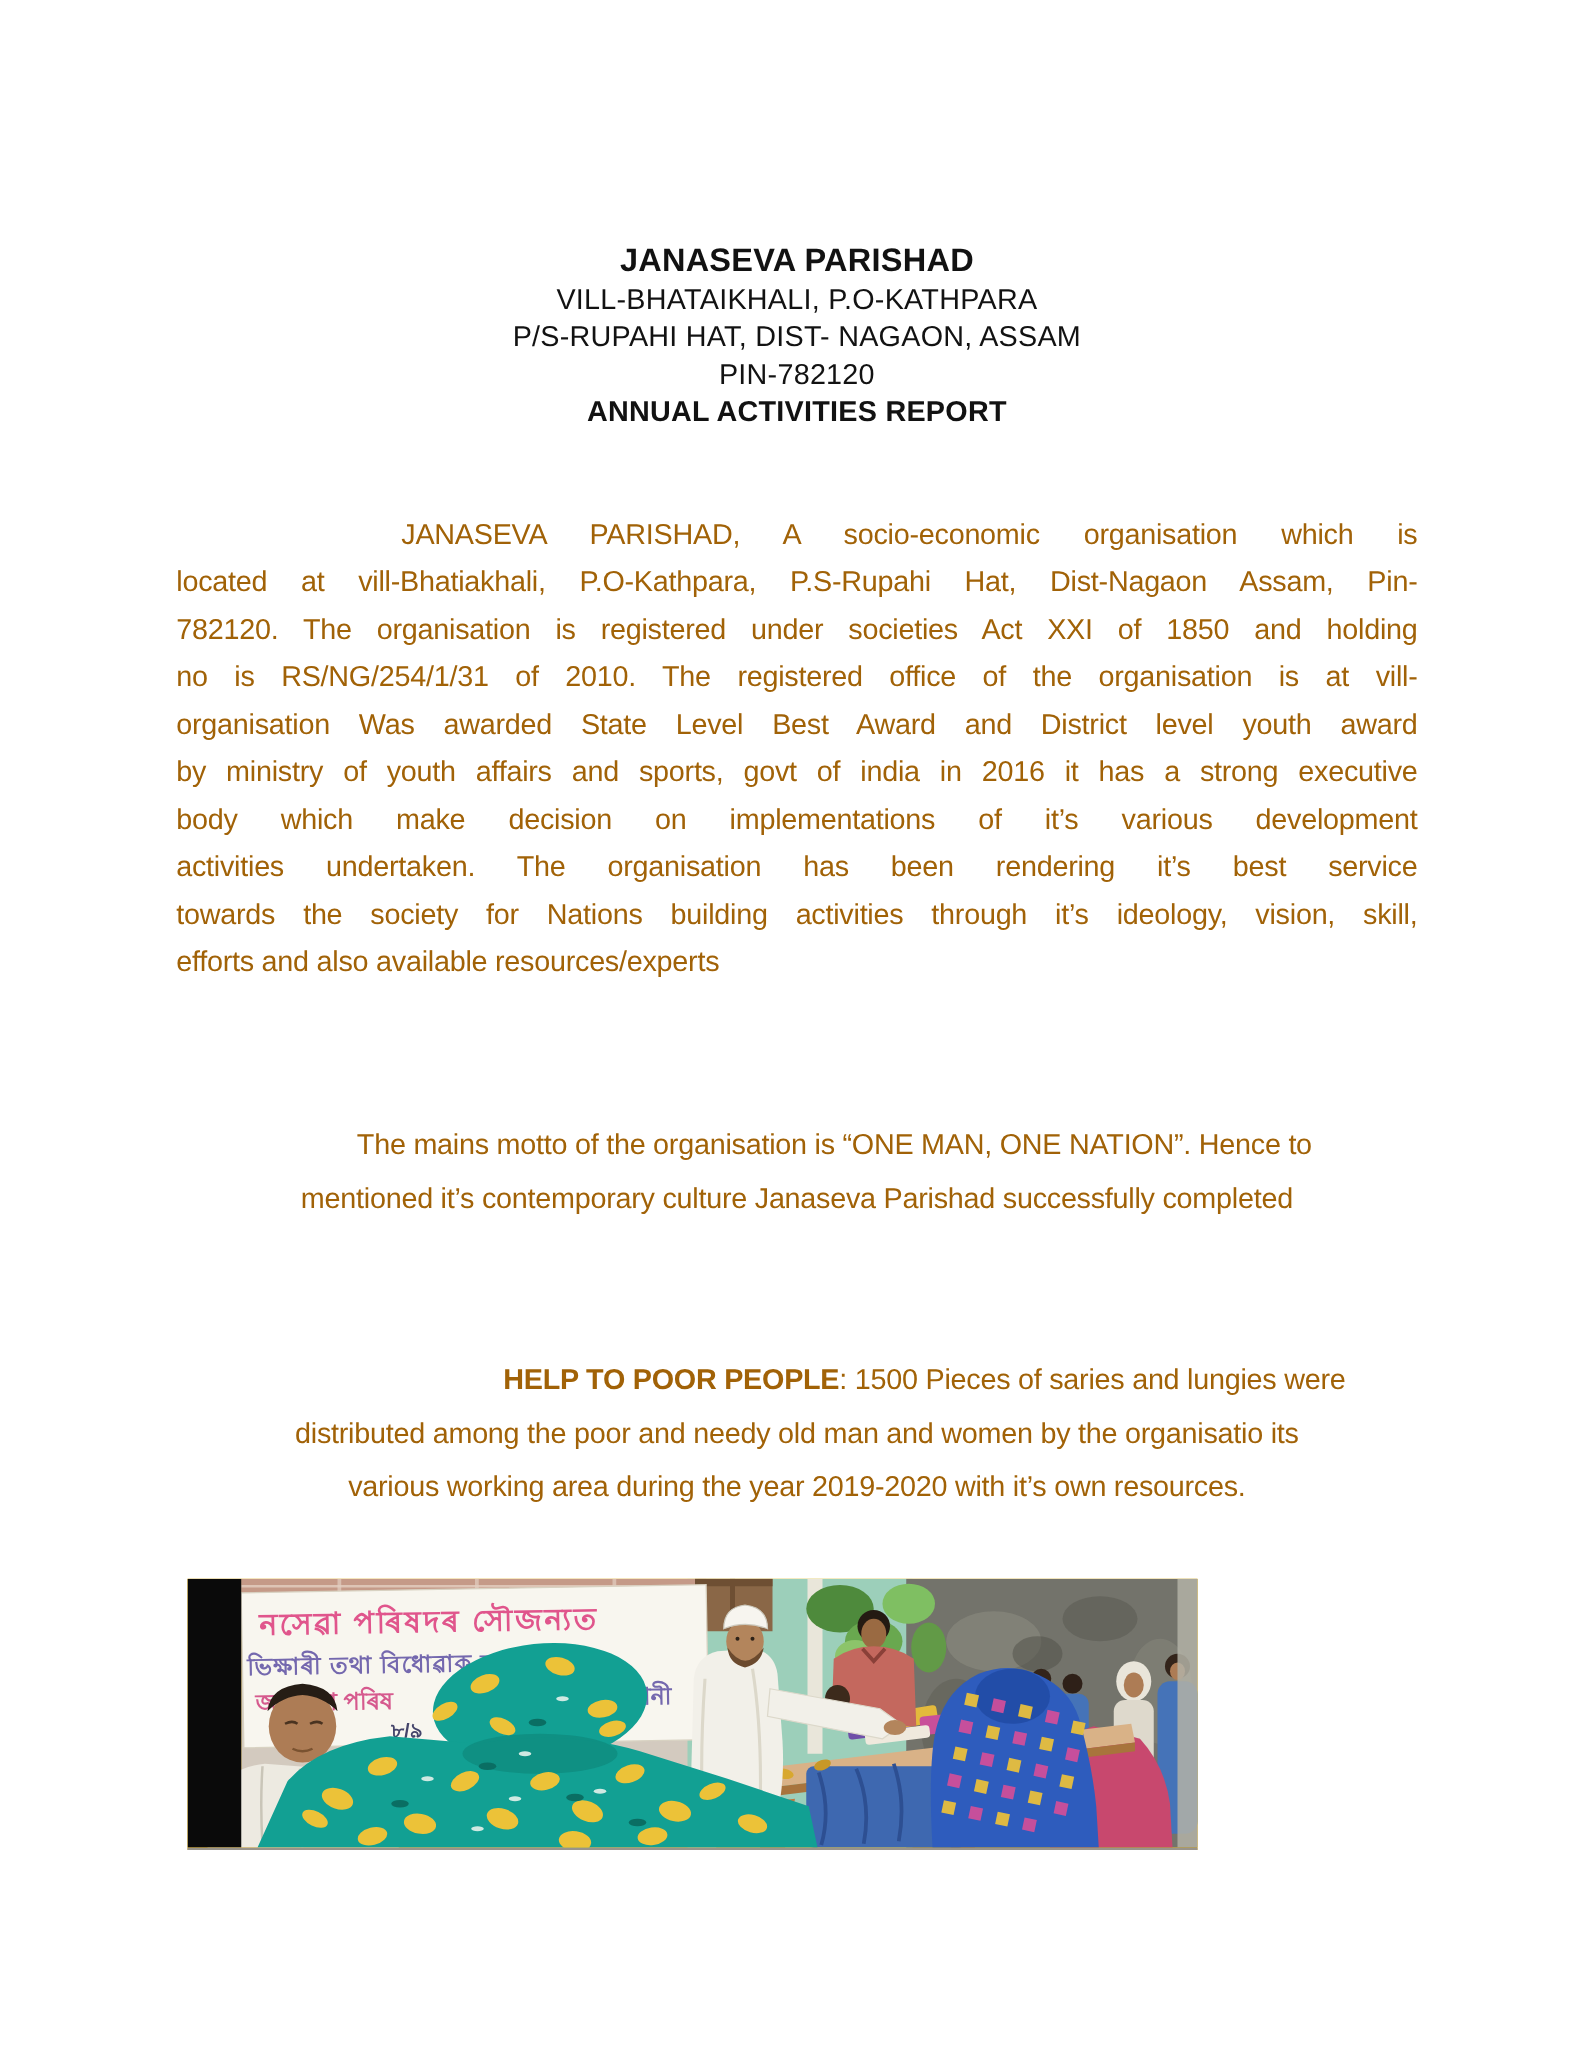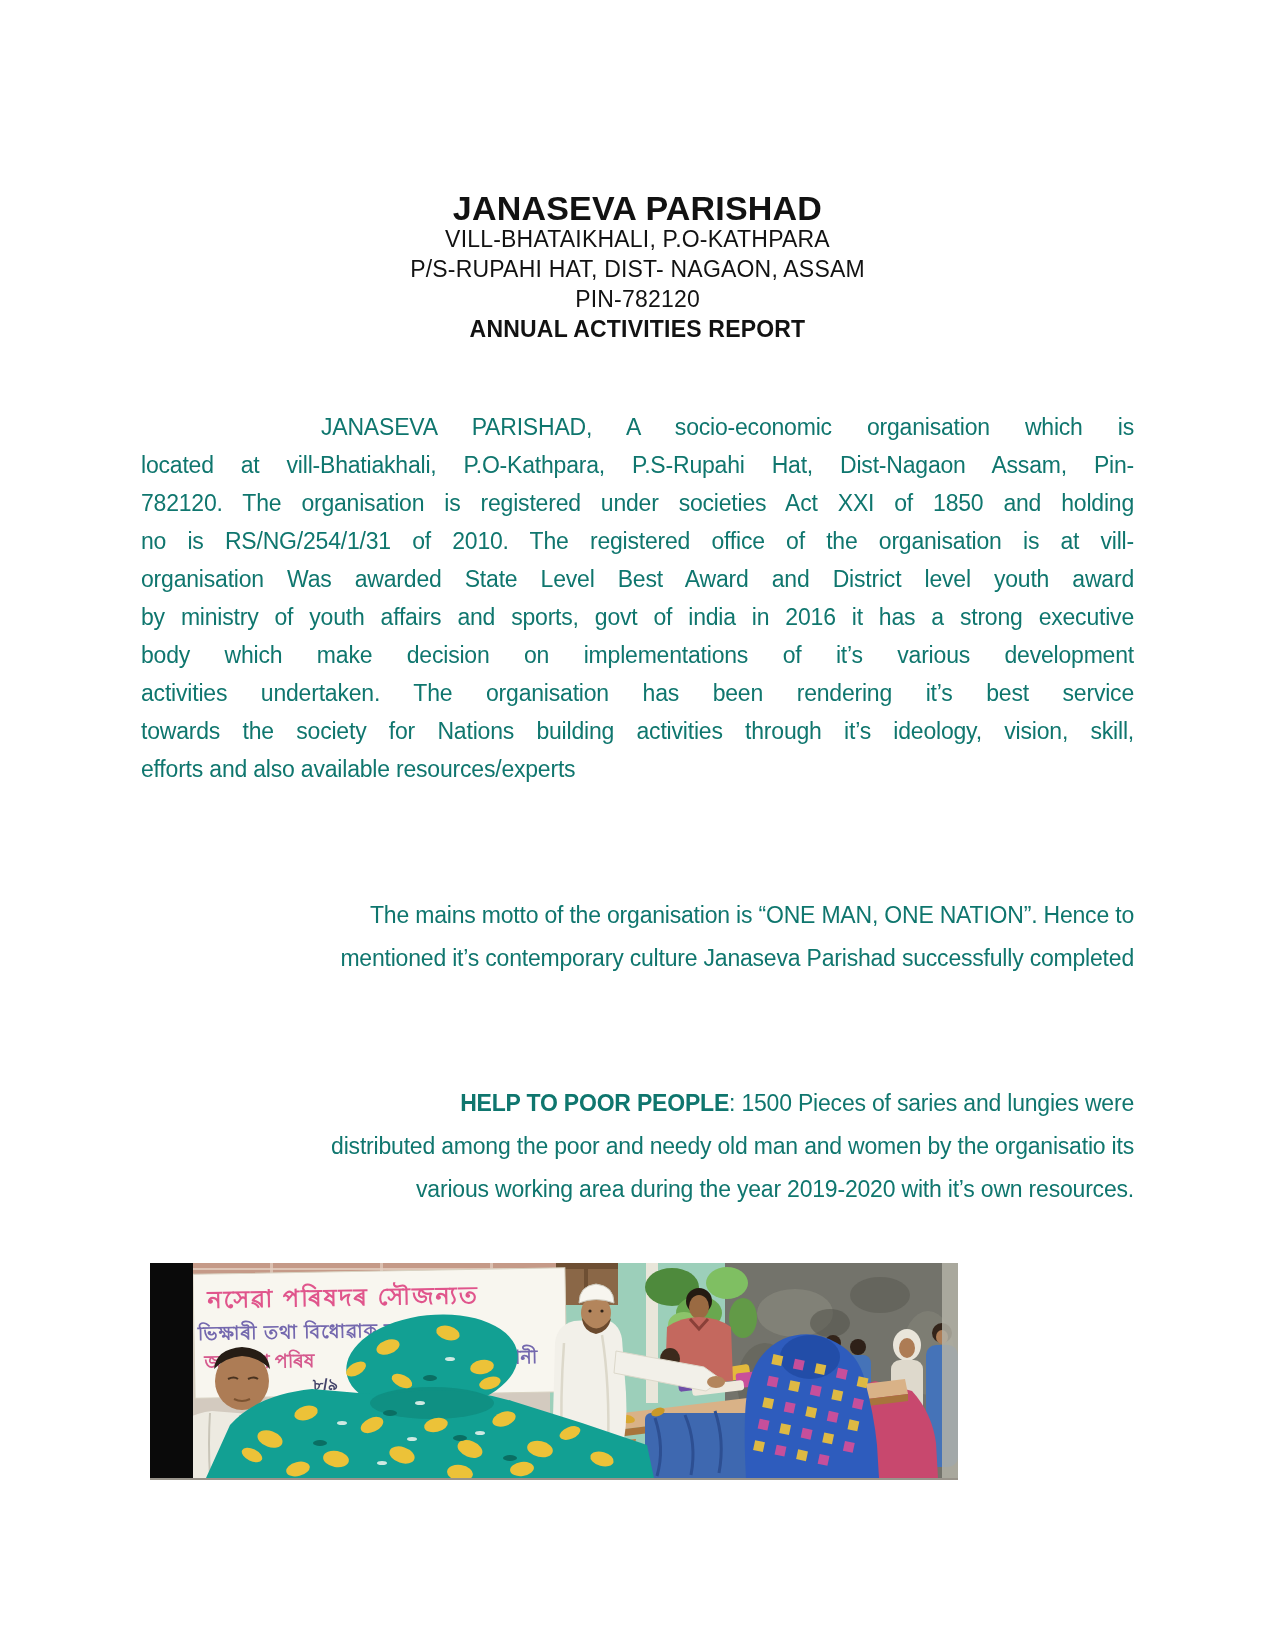--- a/index.html
+++ b/index.html
@@ -4,30 +4,30 @@
 <style>
   html, body { margin:0; padding:0; background:#ffffff; }
   .page {
     position:relative; width:1275px; height:1650px; background:#ffffff;
     font-family:"Liberation Sans", sans-serif; color:#121212; overflow:hidden;
   }
   .header {
     position:absolute; top:192px; left:0; width:1275px;
     text-align:center; font-size:23px; line-height:30px; letter-spacing:0.2px;
   }
-  .header .title { font-size:34px; font-weight:700; line-height:32px; }
+  .header .title { font-size:26px; font-weight:700; line-height:32px; }
   .header .bold { font-weight:700; }
   .para {
     position:absolute; left:141px; width:993px;
-    font-size:23px; letter-spacing:-0.2px; color:#0f766e;
+    font-size:23px; letter-spacing:-0.2px; color:#a16207;
   }
   #para1 { top:408px; line-height:38px; }
   #para2 { top:894px; line-height:43px; }
   #para3 { top:1082px; line-height:43px; }
-  .para .line { white-space:nowrap; text-align:right; }
+  .para .line { white-space:nowrap; text-align:center; }
   .p-justify .line { text-align:justify; text-align-last:justify; }
   .p-justify .line.last { text-align-last:left; }
   .para .line:first-child { text-indent:var(--indent, 0px); }
   .photo {
     position:absolute; left:150px; top:1263px; width:808px; height:215px;
     margin:0; border-bottom:2px solid #99948b; background:#eab308;
   }
   .photo svg { display:block; width:808px; height:215px; }
   svg text { font-family:"Liberation Sans", sans-serif; font-weight:700; }
 </style>

